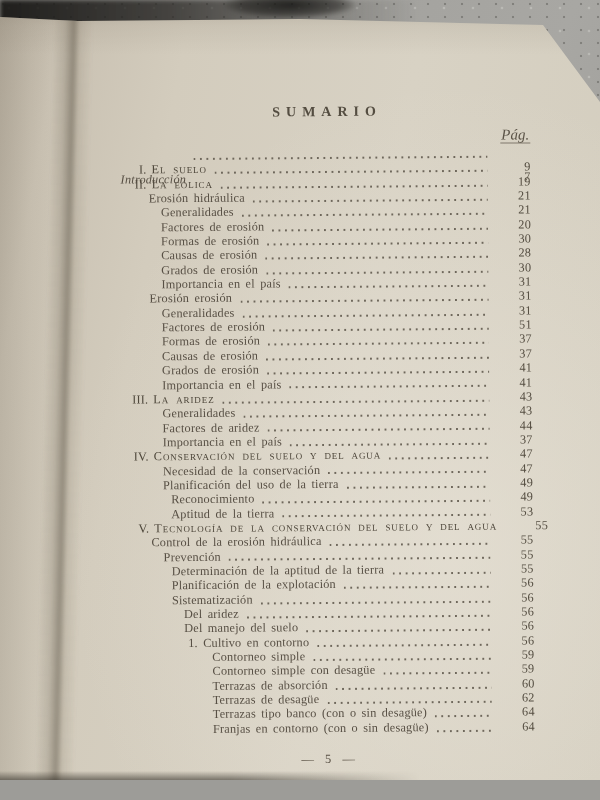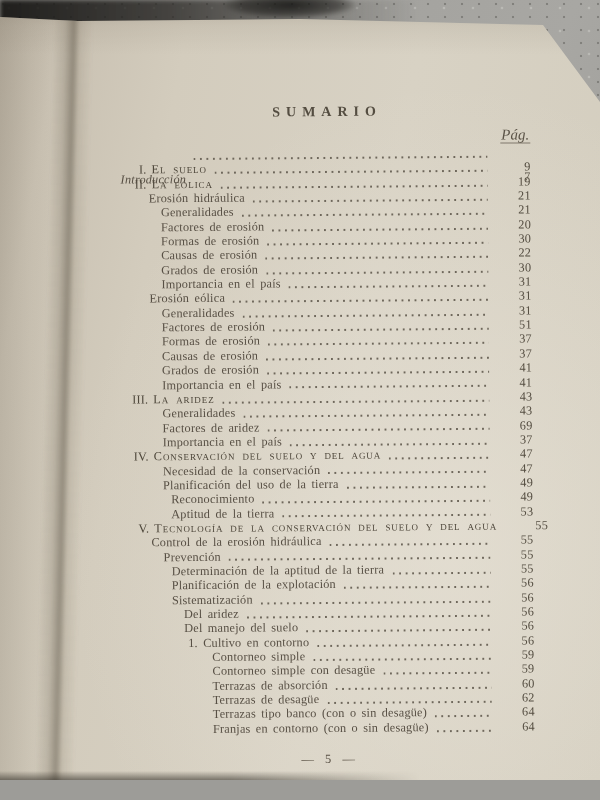--- a/index.html
+++ b/index.html
@@ -151,34 +151,34 @@
             <span class="pg">20</span>
           </div>
           <div class="toc-row" style="padding-left: 42px;">
             <span class="lbl plain">Formas de erosión</span>
             <span class="dots"></span>
             <span class="pg">30</span>
           </div>
           <div class="toc-row" style="padding-left: 42px;">
             <span class="lbl plain">Causas de erosión</span>
             <span class="dots"></span>
-            <span class="pg">22</span>
+            <span class="pg">28</span>
           </div>
           <div class="toc-row" style="padding-left: 42px;">
             <span class="lbl plain">Grados de erosión</span>
             <span class="dots"></span>
             <span class="pg">30</span>
           </div>
           <div class="toc-row" style="padding-left: 42px;">
             <span class="lbl plain">Importancia en el país</span>
             <span class="dots"></span>
             <span class="pg">31</span>
           </div>
           <div class="toc-row" style="padding-left: 30px;">
-            <span class="lbl plain">Erosión eólica</span>
+            <span class="lbl plain">Erosión erosión</span>
             <span class="dots"></span>
             <span class="pg">31</span>
           </div>
           <div class="toc-row" style="padding-left: 42px;">
             <span class="lbl plain">Generalidades</span>
             <span class="dots"></span>
             <span class="pg">31</span>
           </div>
           <div class="toc-row" style="padding-left: 42px;">
             <span class="lbl plain">Factores de erosión</span>
@@ -212,21 +212,21 @@
             <span class="pg">43</span>
           </div>
           <div class="toc-row" style="padding-left: 42px;">
             <span class="lbl plain">Generalidades</span>
             <span class="dots"></span>
             <span class="pg">43</span>
           </div>
           <div class="toc-row" style="padding-left: 42px;">
             <span class="lbl plain">Factores de aridez</span>
             <span class="dots"></span>
-            <span class="pg">69</span>
+            <span class="pg">44</span>
           </div>
           <div class="toc-row" style="padding-left: 42px;">
             <span class="lbl plain">Importancia en el país</span>
             <span class="dots"></span>
             <span class="pg">37</span>
           </div>
           <div class="toc-row">
             <span class="num">IV.</span>
             <span class="lbl chapter">Conservación del suelo y del agua</span>
             <span class="dots"></span>

